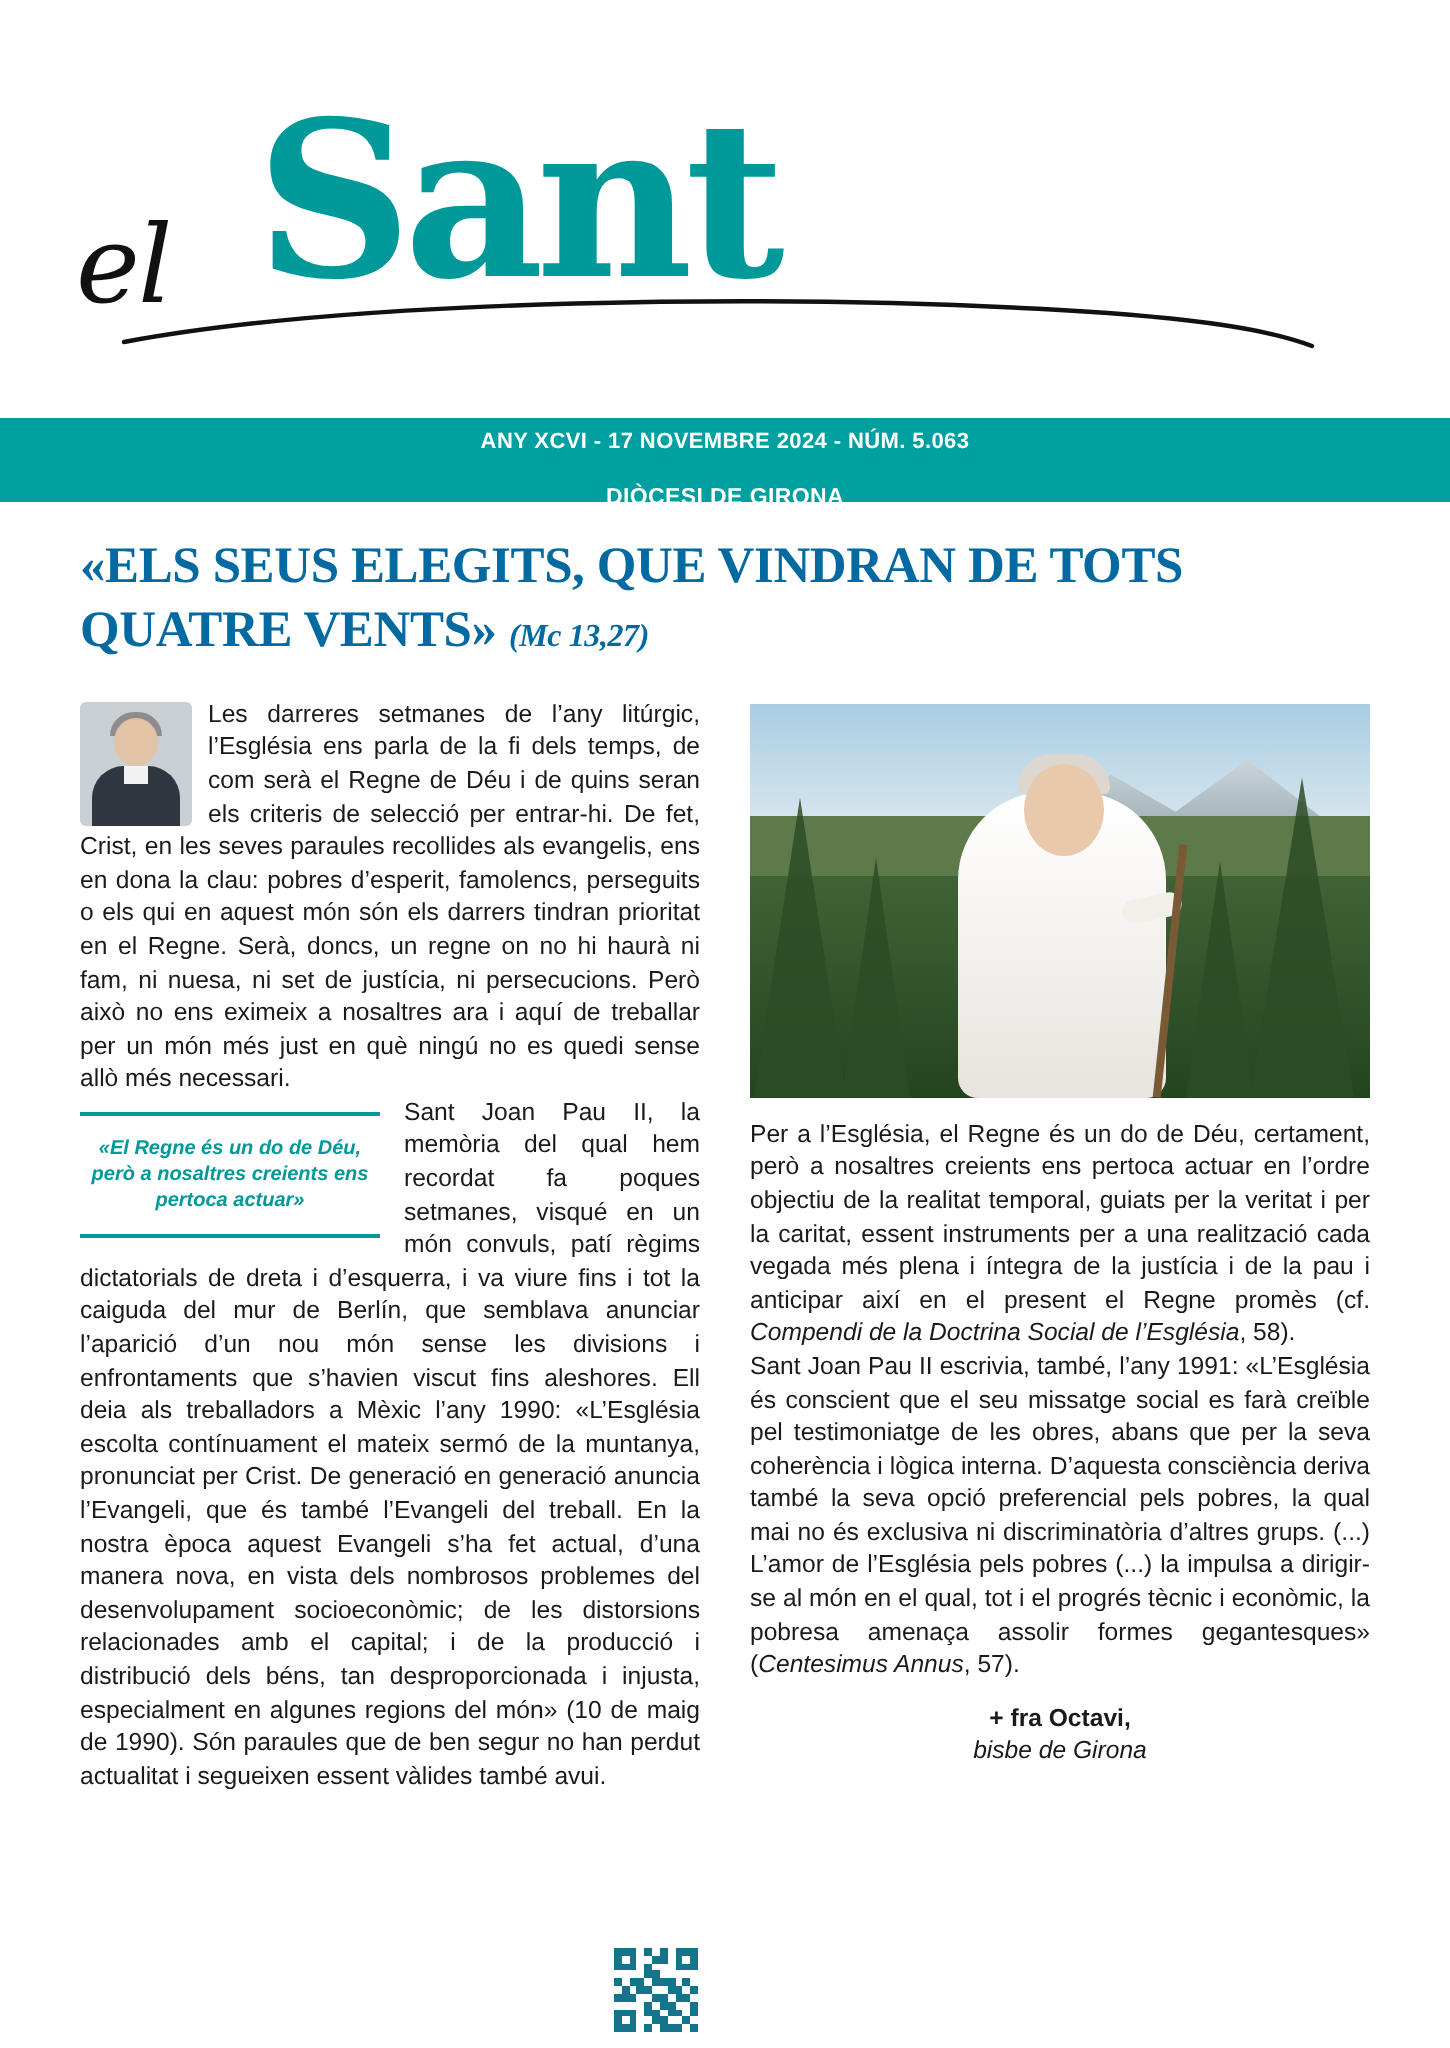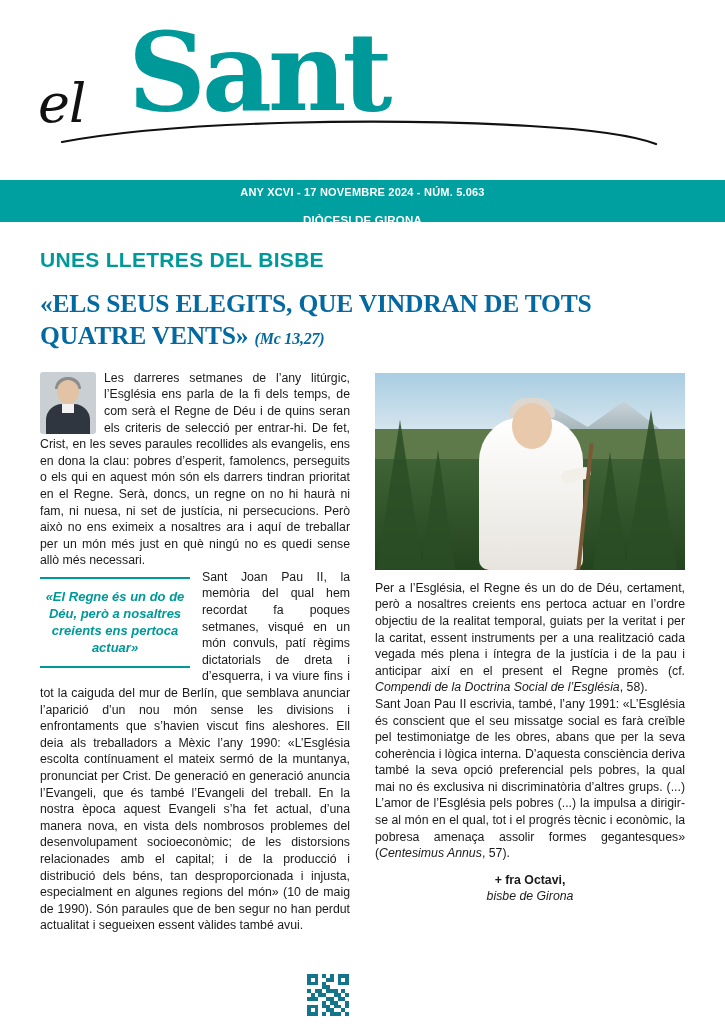--- a/index.html
+++ b/index.html
@@ -13,20 +13,21 @@
     position: relative;
     overflow: hidden;
   }
 
   
   .masthead {
     position: relative;
     height: 180px;
     background: #ffffff;
     overflow: hidden;
+    margin-top: 29px;
   }
   .masthead-inner {
     position: absolute;
     left: 0; right: 0; top: 0; bottom: 0;
   }
   .logo-el {
     position: absolute;
     left: 38px;
     top: 72px;
     font-family: "DejaVu Serif", serif;
@@ -242,21 +243,21 @@
   .pullquote {
     float: left;
     width: 150px;
     margin: 8px 12px 6px 0;
     padding: 10px 0;
     border-top: 2px solid #009999;
     border-bottom: 2px solid #009999;
     color: #009999;
     font-style: italic;
     font-weight: bold;
-    font-size: 13px;
+    font-size: 10px;
     line-height: 1.3;
     text-align: center;
   }
 
   .sign {
     text-align: center;
     margin-top: 10px;
     font-size: 12.3px;
     line-height: 1.35;
   }
@@ -303,21 +304,20 @@
   </div>
 </div>
 
 <div class="tealbar">
   <div class="line1">ANY XCVI - 17 NOVEMBRE 2024 - NÚM. 5.063</div>
   <div class="line2">DIÒCESI DE GIRONA</div>
 </div>
 
 <div class="page">
 
-  <div class="kicker">UNES LLETRES DEL BISBE</div>
 
   <div class="headline">
     <span>«ELS SEUS ELEGITS, QUE VINDRAN DE TOTS QUATRE VENTS»</span>
     <span class="ref">(Mc 13,27)</span>
   </div>
 
   <div class="columns">
 
     <div class="col-right">
       <div class="photo">

